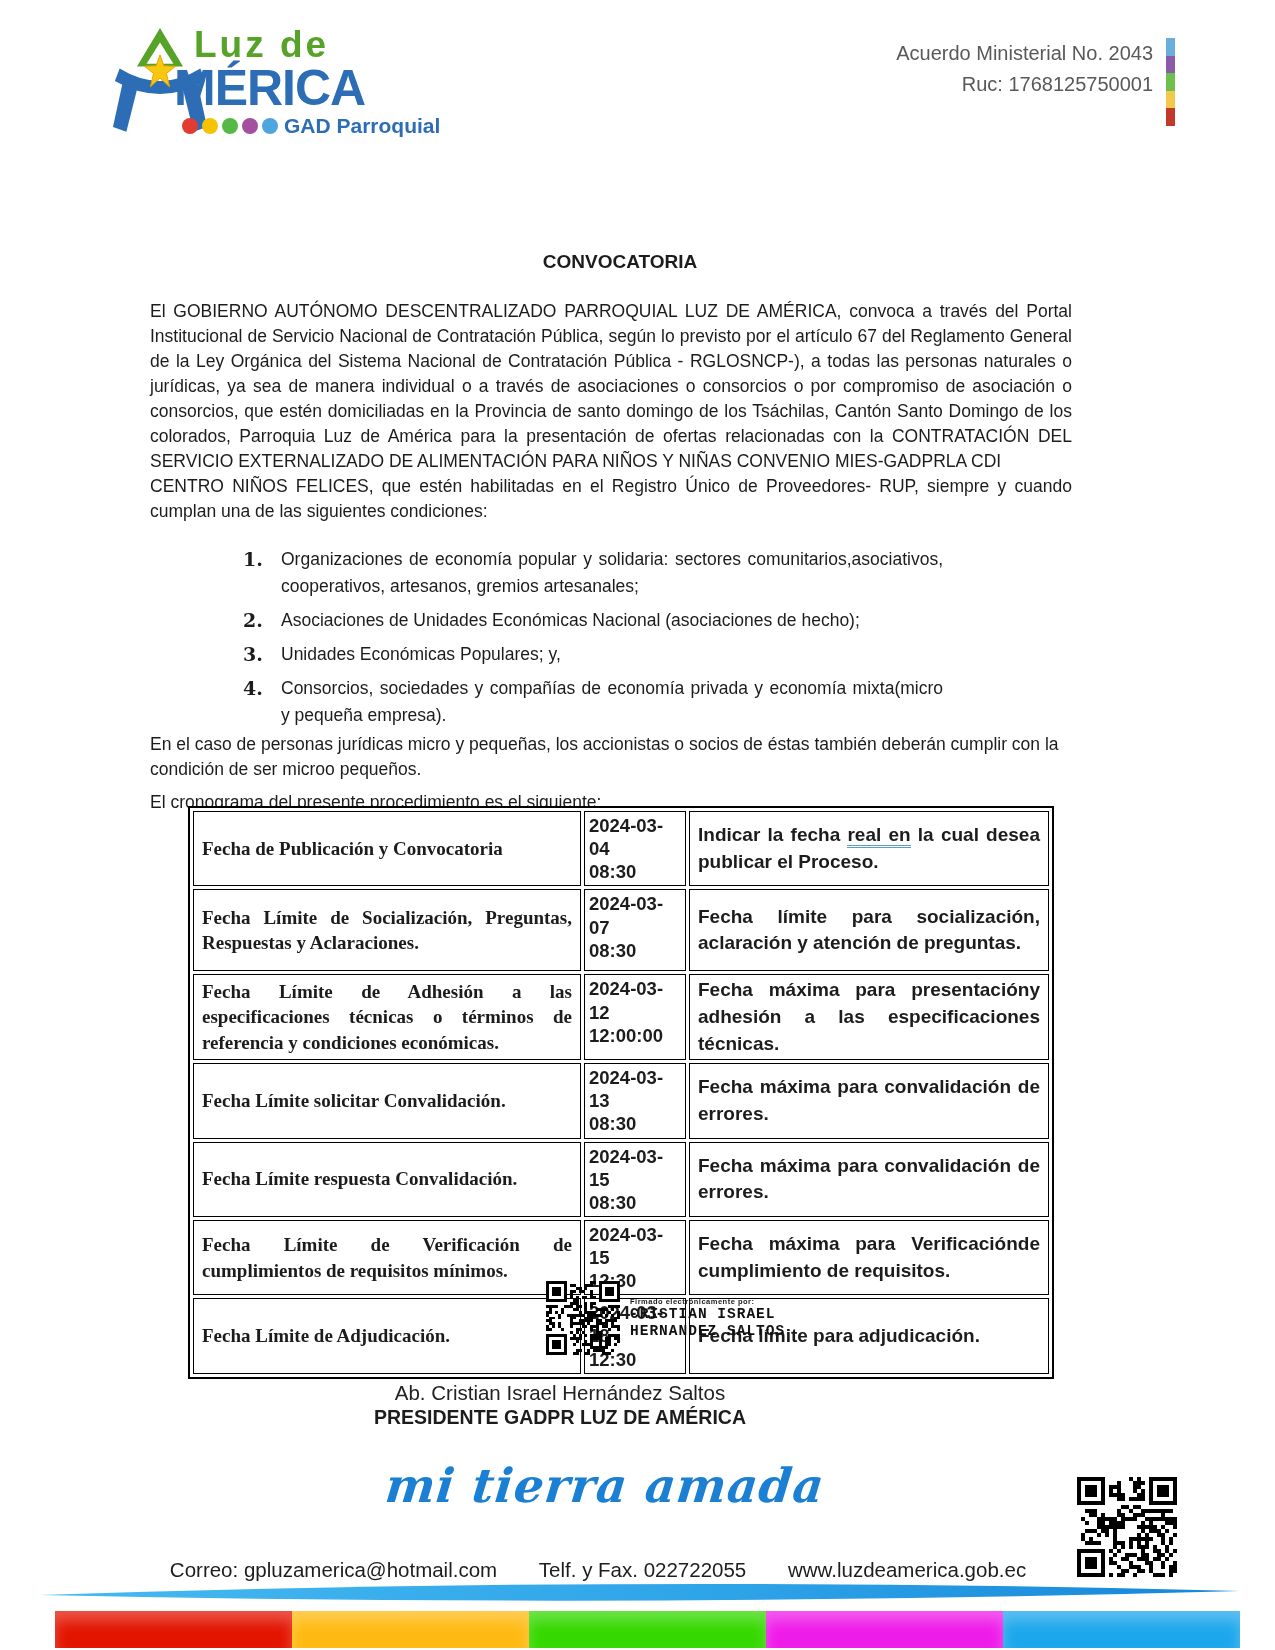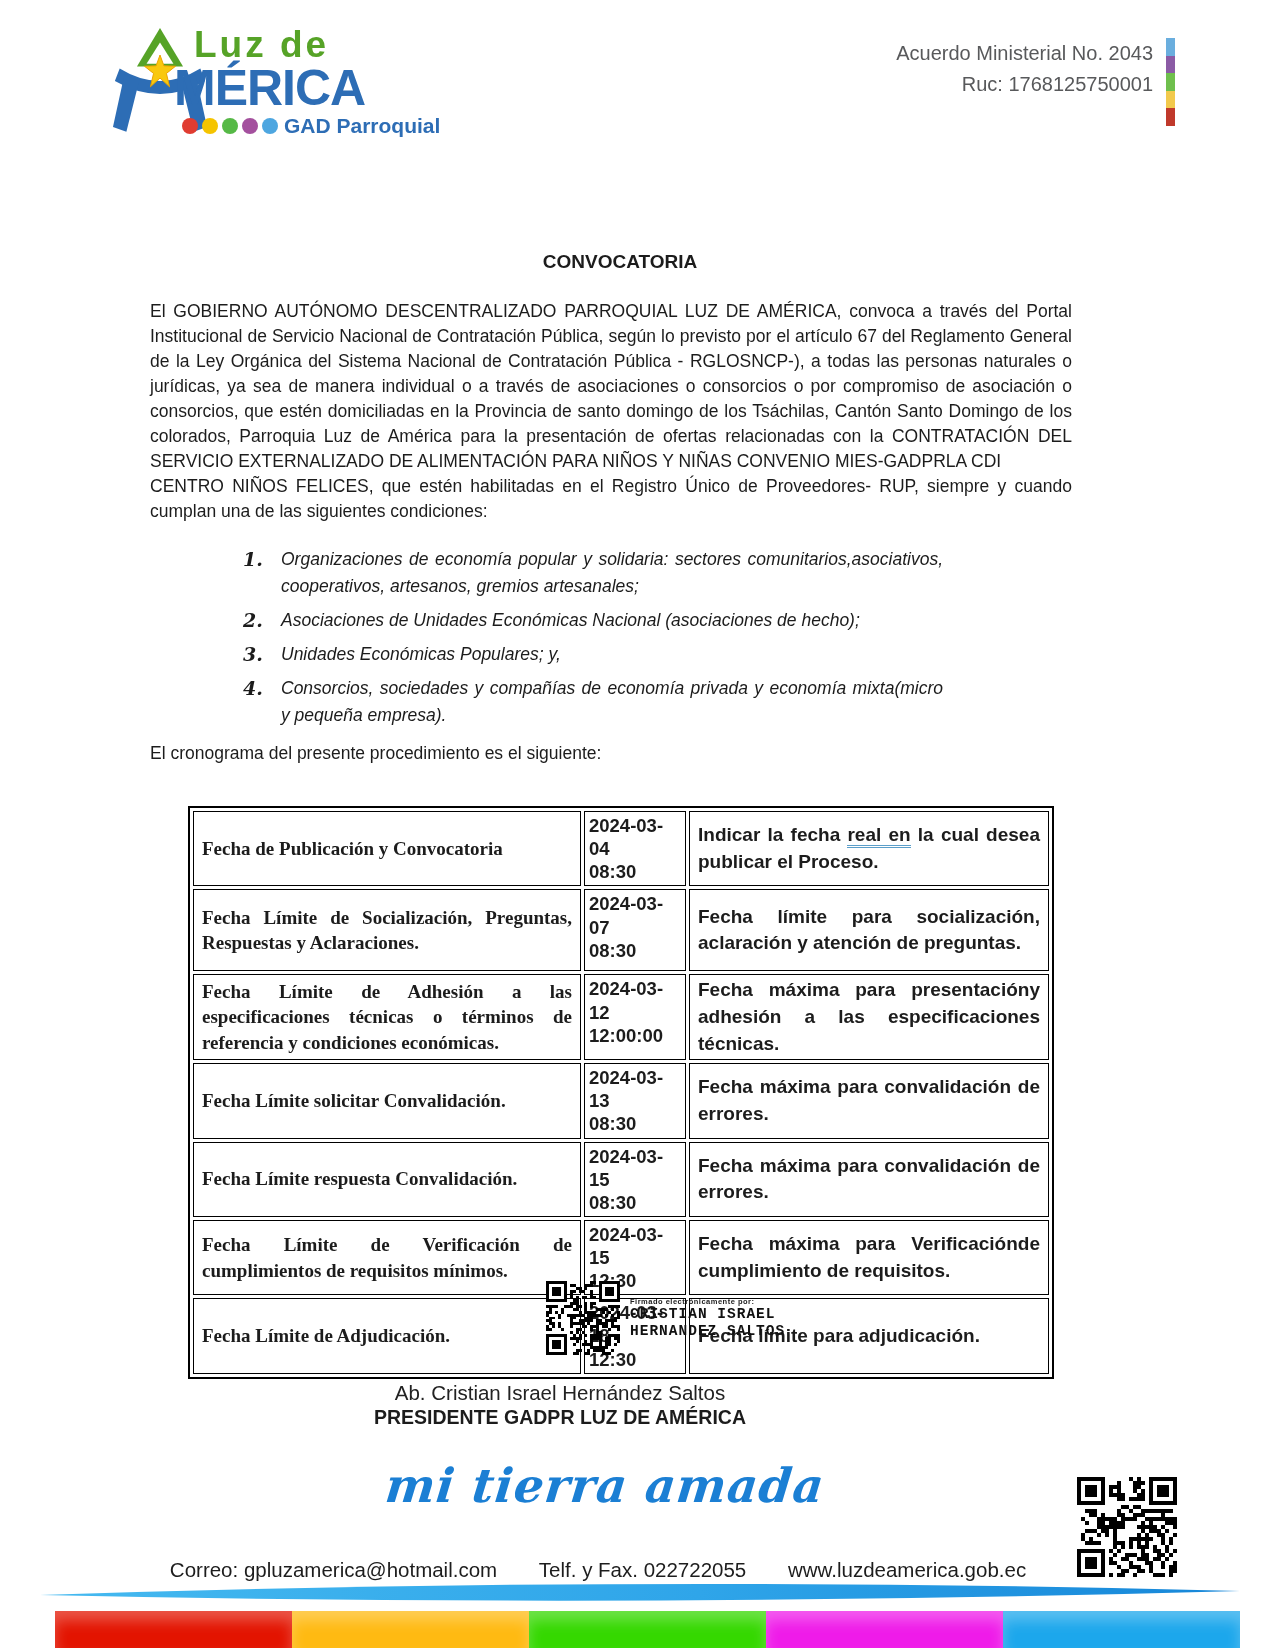--- a/index.html
+++ b/index.html
@@ -28,21 +28,21 @@
   .section-title{position:absolute;left:90px;top:251px;width:1060px;text-align:center;
                  font-weight:bold;font-size:19px;}
 
   
   .bodytext{position:absolute;left:150px;top:299px;width:922px;font-size:17.5px;line-height:25px;text-align:justify;}
   .bodytext p{margin:0;}
 
   .conditions{position:absolute;left:243px;top:546px;width:700px;}
   .conditions ol{list-style:none;margin:0;padding:0;counter-reset:item;}
   .conditions li{counter-increment:item;position:relative;padding-left:38px;margin-bottom:7px;
-                 font-size:17.5px;line-height:27px;text-align:justify;font-style:italic;}
+                 font-size:17.5px;line-height:27px;text-align:justify;}
   .conditions li::before{content:counter(item) ".";position:absolute;left:0;top:0;
                  font-family:"DejaVu Serif",serif;font-weight:bold;font-size:19px;}
 
   .bodytext2{position:absolute;left:150px;top:732px;width:922px;font-size:17.5px;line-height:24.5px;}
   .bodytext2 p{margin:0;}
   .bodytext2 .gap{margin-top:9px;}
 
   
   .sched{position:absolute;left:188px;top:806px;border-collapse:separate;border-spacing:3px;
          border:2px solid #000;background:#fff;table-layout:fixed;width:856px;}
@@ -124,20 +124,21 @@
   <div class="conditions">
     <ol>
       <li>Organizaciones de economía popular y solidaria: sectores comunitarios,asociativos, cooperativos, artesanos, gremios artesanales;</li>
       <li>Asociaciones de Unidades Económicas Nacional (asociaciones de hecho);</li>
       <li>Unidades Económicas Populares; y,</li>
       <li>Consorcios, sociedades y compañías de economía privada y economía mixta(micro y pequeña  empresa).</li>
     </ol>
   </div>
 
   <div class="bodytext2">
+    <p>En el caso de personas jurídicas micro y pequeñas, los accionistas o socios de éstas también deberán cumplir con la condición de ser microo pequeños.</p>
     <p class="gap">El cronograma del presente procedimiento es el siguiente:</p>
   </div>
 
   <table class="sched">
     <colgroup>
         <col style="width:388px">
         <col style="width:102px">
         <col style="width:360px">
       </colgroup>
     <tbody>

